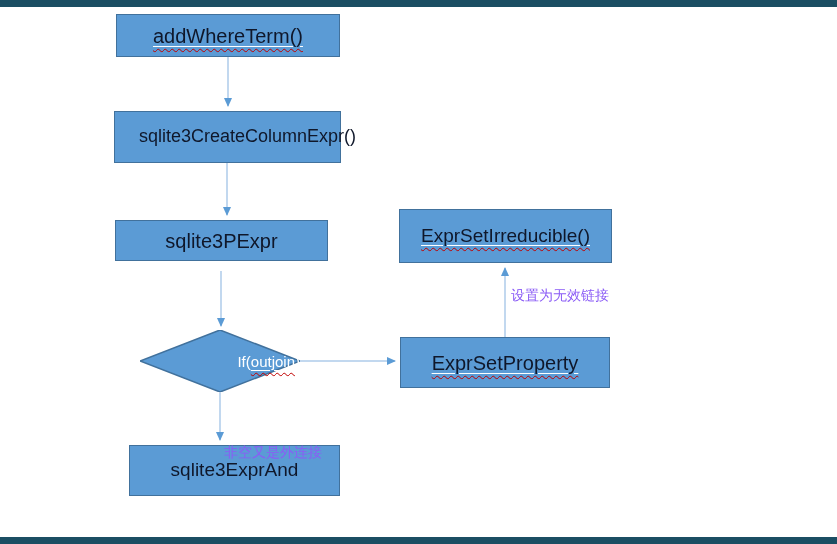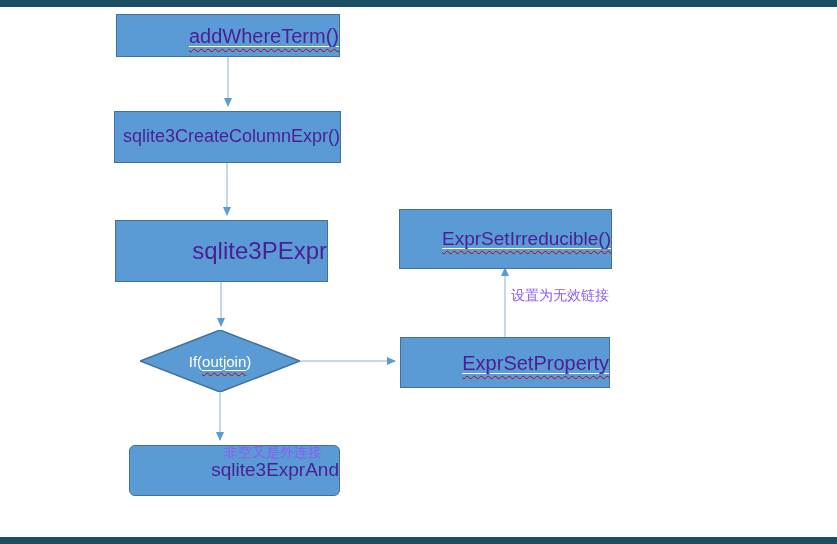--- a/index.html
+++ b/index.html
@@ -20,22 +20,22 @@
   .connectors {
     position: absolute; left: 0; top: 0; width: 837px; height: 544px;
     pointer-events: none;
   }
 
   .node {
     position: absolute;
     background: #5b9bd5;
     border: 1.5px solid #41719c;
     box-sizing: border-box;
-    color: #4c1d95;
-    display: flex; align-items: center; justify-content: flex-end;
+    color: #0f172a;
+    display: flex; align-items: center; justify-content: center;
     text-align: center;
     font-size: 19px;
     line-height: 1.1;
   }
   .node.small-text { font-size: 18px; padding-left: 40px; }
 
   
   .u {
     text-decoration: underline;
     text-decoration-color: #ffffff;
@@ -49,21 +49,21 @@
     text-underline-offset: 5px;
   }
 
   .diamond-wrap {
     position: absolute; left: 140px; top: 330px;
     width: 160px; height: 62px;
   }
   .diamond-wrap svg { position: absolute; left: 0; top: 0; }
   .diamond-label {
     position: absolute; left: 0; top: 0; width: 160px; height: 62px;
-    display: flex; align-items: center; justify-content: center;
+    display: flex; align-items: center; justify-content: flex-end;
     color: #ffffff; font-size: 15px;
   }
 
   .edge-label {
     position: absolute;
     color: #8b5cf6;
     font-size: 14px;
     white-space: nowrap;
   }
 </style>
@@ -90,44 +90,44 @@
   </svg>
 
   <div class="node" style="left:116px; top:14px; width:224px; height:43px; font-size:20px;">
     <span class="u"><span class="sq">addWhereTerm()</span></span>
   </div>
 
   <div class="node small-text" style="left:114px; top:111px; width:227px; height:52px;">
     <span>sqlite3CreateColumnExpr()</span>
   </div>
 
-  <div class="node" style="left:115px; top:220px; width:213px; height:62px; font-size:24px;">
+  <div class="node" style="left:115px; top:220px; width:213px; height:41px; font-size:20px;">
     <span>sqlite3PExpr</span>
   </div>
 
   <div class="diamond-wrap">
     <svg width="160" height="62" viewBox="0 0 160 62">
       <polygon points="80,0 160,31 80,62 0,31" fill="#5b9bd5" stroke="#41719c" stroke-width="1.5"></polygon>
     </svg>
     <div class="diamond-label">
       <span>
         <span>If(</span><span class="u"><span class="sq">outjoin</span></span><span>)</span>
       </span>
     </div>
   </div>
 
-  <div class="node" style="left:399px; top:209px; width:213px; height:60px;">
+  <div class="node" style="left:399px; top:209px; width:213px; height:54px;">
     <span class="u"><span class="sq">ExprSetIrreducible()</span></span>
   </div>
 
   <div class="node" style="left:400px; top:337px; width:210px; height:51px; font-size:20px;">
     <span class="u"><span class="sq">ExprSetProperty</span></span>
   </div>
 
-  <div class="node" style="left:129px; top:445px; width:211px; height:51px;border-radius:6px;">
+  <div class="node" style="left:129px; top:445px; width:211px; height:51px;">
     <span>sqlite3ExprAnd</span>
   </div>
 
   <div class="edge-label" style="left:511px; top:287px;">设置为无效链接</div>
 
   <div class="edge-label" style="left:224px; top:411px;margin-top:33px;">非空又是外连接</div>
 
 </div>
 
 </body></html>

